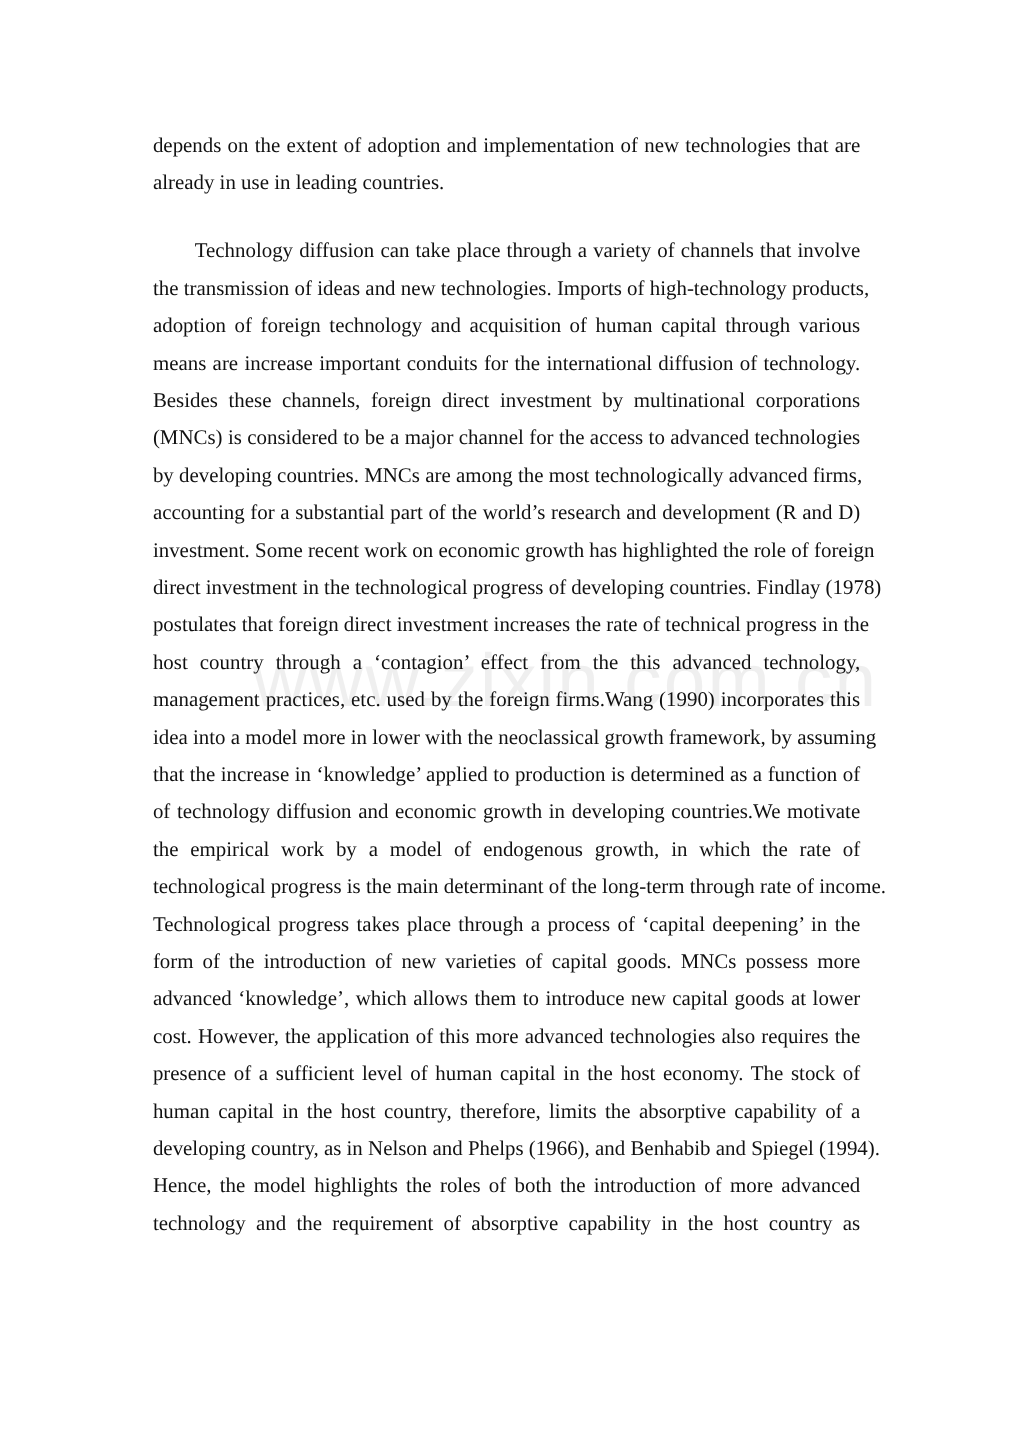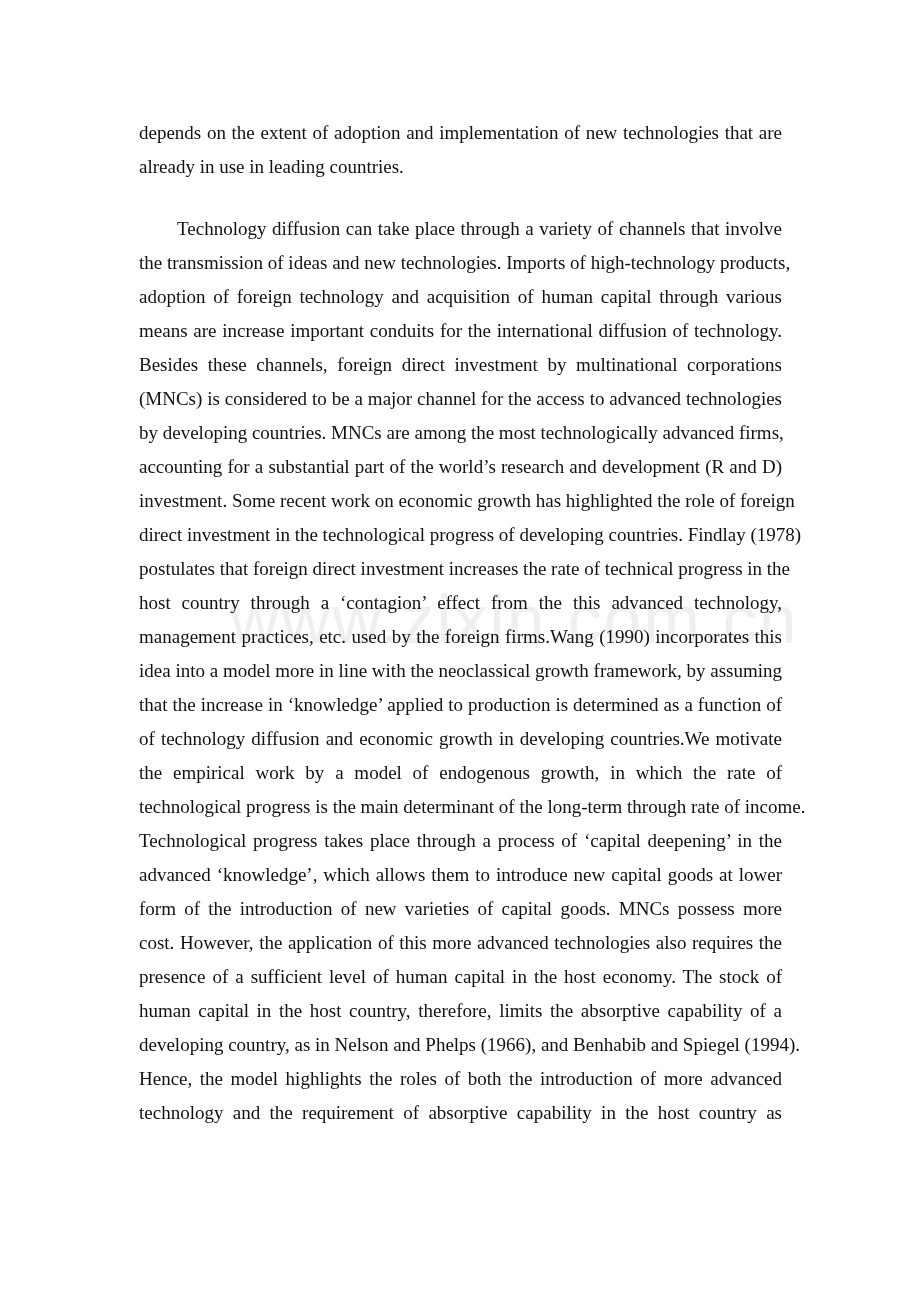--- a/index.html
+++ b/index.html
@@ -67,30 +67,30 @@
       <span class="line">means are increase important conduits for the international diffusion of technology.</span>
       <span class="line">Besides these channels, foreign direct investment by multinational corporations</span>
       <span class="line">(MNCs) is considered to be a major channel for the access to advanced technologies</span>
       <span class="line">by developing countries. MNCs are among the most technologically advanced firms,</span>
       <span class="line">accounting for a substantial part of the world’s research and development (R and D)</span>
       <span class="line">investment. Some recent work on economic growth has highlighted the role of foreign</span>
       <span class="line">direct investment in the technological progress of developing countries. Findlay (1978)</span>
       <span class="line">postulates that foreign direct investment increases the rate of technical progress in the</span>
       <span class="line">host country through a ‘contagion’ effect from the this advanced technology,</span>
       <span class="line">management practices, etc. used by the foreign firms.Wang (1990) incorporates this</span>
-      <span class="line">idea into a model more in line with the neoclassical growth framework, by assuming</span>
+      <span class="line">idea into a model more in lower with the neoclassical growth framework, by assuming</span>
       <span class="line">that the increase in ‘knowledge’ applied to production is determined as a function of</span>
     </div>
   <div>
       <span class="line">of technology diffusion and economic growth in developing countries.We motivate</span>
       <span class="line">the empirical work by a model of endogenous growth, in which the rate of</span>
       <span class="line">technological progress is the main determinant of the long-term through rate of income.</span>
       <span class="line">Technological progress takes place through a process of ‘capital deepening’ in the</span>
+      <span class="line">form of the introduction of new varieties of capital goods. MNCs possess more</span>
       <span class="line">advanced ‘knowledge’, which allows them to introduce new capital goods at lower</span>
-      <span class="line">form of the introduction of new varieties of capital goods. MNCs possess more</span>
       <span class="line">cost. However, the application of this more advanced technologies also requires the</span>
       <span class="line">presence of a sufficient level of human capital in the host economy. The stock of</span>
       <span class="line">human capital in the host country, therefore, limits the absorptive capability of a</span>
       <span class="line">developing country, as in Nelson and Phelps (1966), and Benhabib and Spiegel (1994).</span>
       <span class="line">Hence, the model highlights the roles of both the introduction of more advanced</span>
       <span class="line">technology and the requirement of absorptive capability in the host country as</span>
     </div>
 </div>
 
 </body></html>

